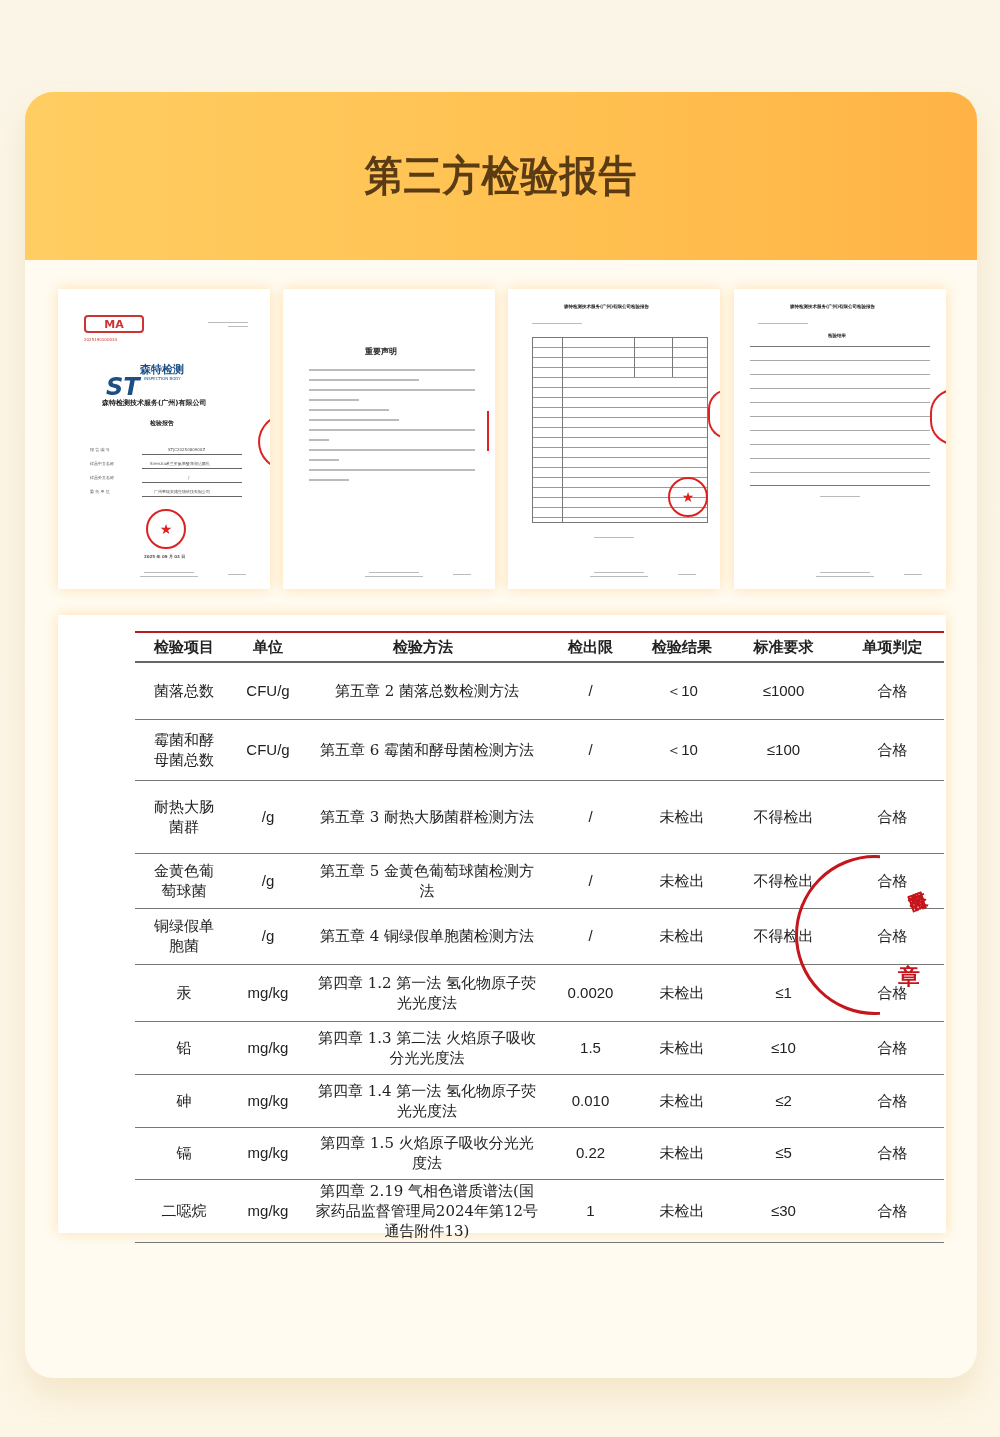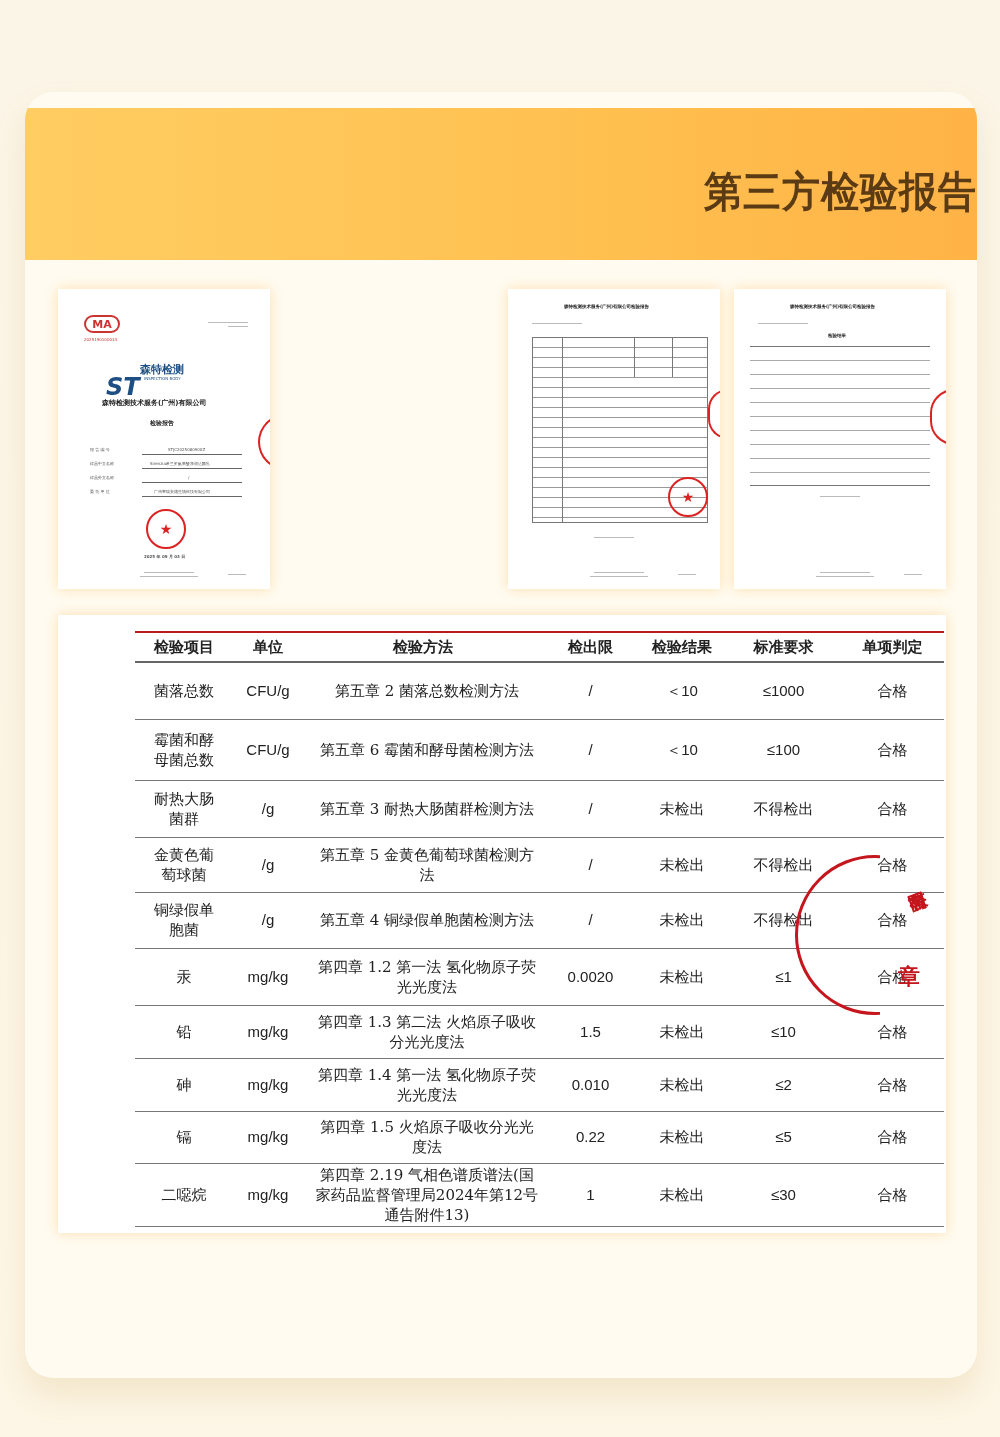--- a/index.html
+++ b/index.html
@@ -17,23 +17,23 @@
   .panel {
     position: absolute;
     left: 25px; top: 92px;
     width: 952px; height: 1286px;
     border-radius: 28px;
     overflow: hidden;
     background: #fffbf1;
     box-shadow: 0 18px 30px rgba(200, 160, 80, 0.18);
   }
   .header-band {
-    position: absolute; left: 0; top: 16px; width: 100%; height: 168px;
+    position: absolute; left: 0; top: 0; width: 100%; height: 168px;
     background: linear-gradient(90deg, #ffcd62 0%, #ffc050 60%, #ffb347 100%);
-    display: flex; align-items: center; justify-content: flex-end;
+    display: flex; align-items: center; justify-content: center;
   }
   .header-title {
     font-size: 38px; font-weight: bold; color: #5a3b14;
     letter-spacing: 1px;
     transform: scaleY(1.1);
   }
   .body-area {
     position: absolute; left: 0; top: 168px; width: 100%; height: 1013px;
     background: #fffbf1;
   }
@@ -129,21 +129,21 @@
 <div class="panel">
   <div class="header-band">
     <div class="header-title">第三方检验报告</div>
   </div>
 
   <div class="body-area"></div>
 
   <div class="thumbs">
 
     <div class="thumb" style="left:0;">
-      <div style="position:absolute;left:26px;top:26px;width:36px;height:18px;border:2px solid #c33;border-radius:9px;color:#c33;font-size:11px;font-weight:bold;display:flex;align-items:center;justify-content:center;">
+      <div style="position:absolute;left:26px;top:26px;width:60px;height:18px;border:2px solid #c33;border-radius:4px;color:#c33;font-size:11px;font-weight:bold;display:flex;align-items:center;justify-content:center;">
         <span>MA</span>
       </div>
       <div class="t" style="left:26px;top:48px;color:#c33;font-size:4px;">2025190100034</div>
       <div class="gline" style="left:150px;top:33px;width:40px;height:1px;"></div>
       <div class="gline" style="left:170px;top:37px;width:20px;height:1px;"></div>
 
       <div style="position:absolute;left:48px;top:84px;font-size:24px;font-weight:bold;color:#1d4f85;font-style:italic;">ST</div>
       <div class="t" style="left:82px;top:73px;font-size:11px;color:#1d4f85;font-weight:bold;">森特检测</div>
       <div class="t" style="left:86px;top:87px;font-size:4px;color:#1d4f85;">INSPECTION BODY</div>
 
@@ -164,20 +164,39 @@
       <div class="line" style="left:84px;top:207px;width:100px;"></div>
 
       <div class="stamp" style="left:88px;top:220px;width:40px;height:40px;">★</div>
       <div class="t" style="left:86px;top:265px;font-size:4px;font-weight:bold;">2025 年 09 月 03 日</div>
       <div class="gline" style="left:86px;top:283px;width:50px;height:1px;"></div>
       <div class="gline" style="left:82px;top:287px;width:58px;height:1px;"></div>
       <div class="gline" style="left:170px;top:285px;width:18px;height:1px;"></div>
       <div class="stamp-half" style="left:200px;top:125px;"></div>
     </div>
 
+    <div class="thumb" style="left:225px;">
+      <div class="t" style="left:82px;top:57px;font-size:8px;font-weight:bold;color:#222;">重要声明</div>
+      <div class="gline" style="left:26px;top:80px;width:166px;"></div>
+      <div class="gline" style="left:26px;top:90px;width:110px;"></div>
+      <div class="gline" style="left:26px;top:100px;width:166px;"></div>
+      <div class="gline" style="left:26px;top:110px;width:50px;"></div>
+      <div class="gline" style="left:26px;top:120px;width:80px;"></div>
+      <div class="gline" style="left:26px;top:130px;width:90px;"></div>
+      <div class="gline" style="left:26px;top:140px;width:166px;"></div>
+      <div class="gline" style="left:26px;top:150px;width:20px;"></div>
+      <div class="gline" style="left:26px;top:160px;width:166px;"></div>
+      <div class="gline" style="left:26px;top:170px;width:30px;"></div>
+      <div class="gline" style="left:26px;top:180px;width:166px;"></div>
+      <div class="gline" style="left:26px;top:190px;width:40px;"></div>
+      <div class="gline" style="left:86px;top:283px;width:50px;height:1px;"></div>
+      <div class="gline" style="left:82px;top:287px;width:58px;height:1px;"></div>
+      <div class="gline" style="left:170px;top:285px;width:18px;height:1px;"></div>
+      <div style="position:absolute;left:204px;top:122px;width:8px;height:40px;border-left:2px solid #d22;"></div>
+    </div>
 
     <div class="thumb" style="left:450px;">
       <div class="t" style="left:56px;top:15px;font-size:4.5px;font-weight:bold;color:#222;">森特检测技术服务(广州)有限公司检验报告</div>
       <div class="gline" style="left:24px;top:34px;width:50px;height:1px;"></div>
       <div style="position:absolute;left:24px;top:48px;width:176px;height:186px;border:1px solid #777;
         background: repeating-linear-gradient(180deg, transparent 0, transparent 9px, #999 9px, #999 10px);"></div>
       <div style="position:absolute;left:54px;top:48px;width:1px;height:186px;background:#777;"></div>
       <div style="position:absolute;left:126px;top:48px;width:1px;height:40px;background:#777;"></div>
       <div style="position:absolute;left:164px;top:48px;width:1px;height:40px;background:#777;"></div>
       <div class="stamp" style="left:160px;top:188px;width:40px;height:40px;">★</div>
@@ -229,21 +248,21 @@
         <tr style="height:61px;">
           <td style="padding:0 12px;">霉菌和酵母菌总数</td>
           <td class="num">CFU/g</td>
           <td class="method">第五章 6 霉菌和酵母菌检测方法</td>
           <td class="num">/</td>
           <td class="num">＜10</td>
           <td class="num">≤100</td>
           <td>合格</td>
         </tr>
         <tr style="height:55px;">
-          <td style="padding:8px 12px;">耐热大肠菌群</td>
+          <td style="padding:16px 12px;">耐热大肠菌群</td>
           <td class="num">/g</td>
           <td class="method">第五章 3 耐热大肠菌群检测方法</td>
           <td class="num">/</td>
           <td>未检出</td>
           <td>不得检出</td>
           <td>合格</td>
         </tr>
         <tr style="height:55px;">
           <td style="padding:0 12px;">金黄色葡萄球菌</td>
           <td class="num">/g</td>

